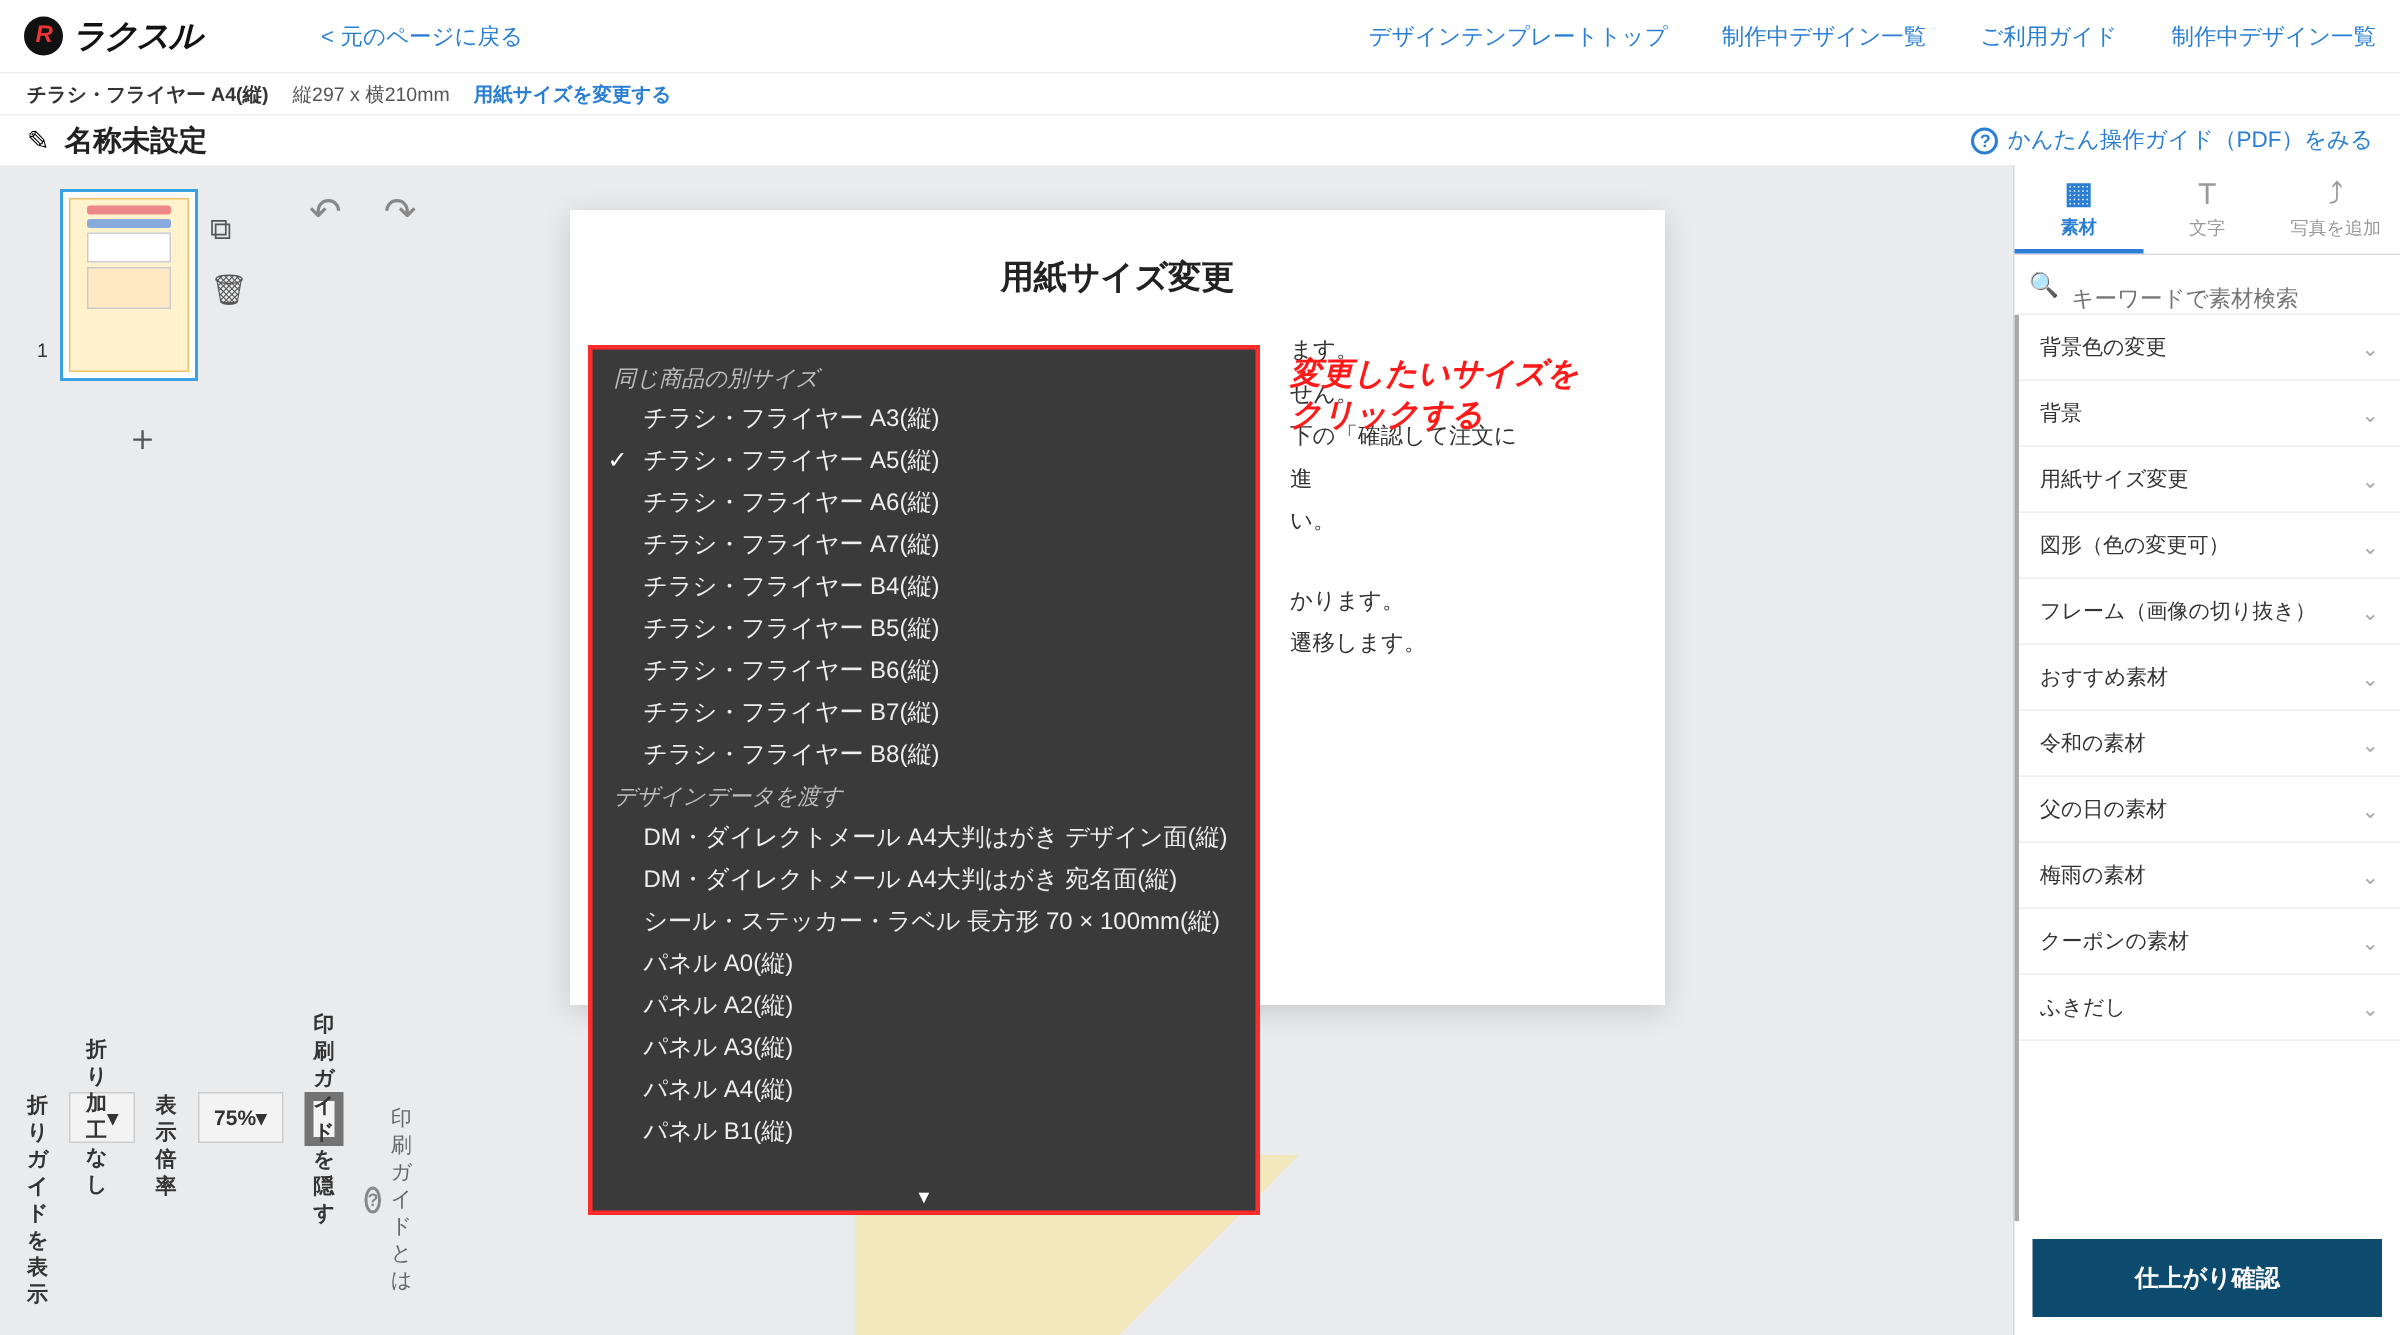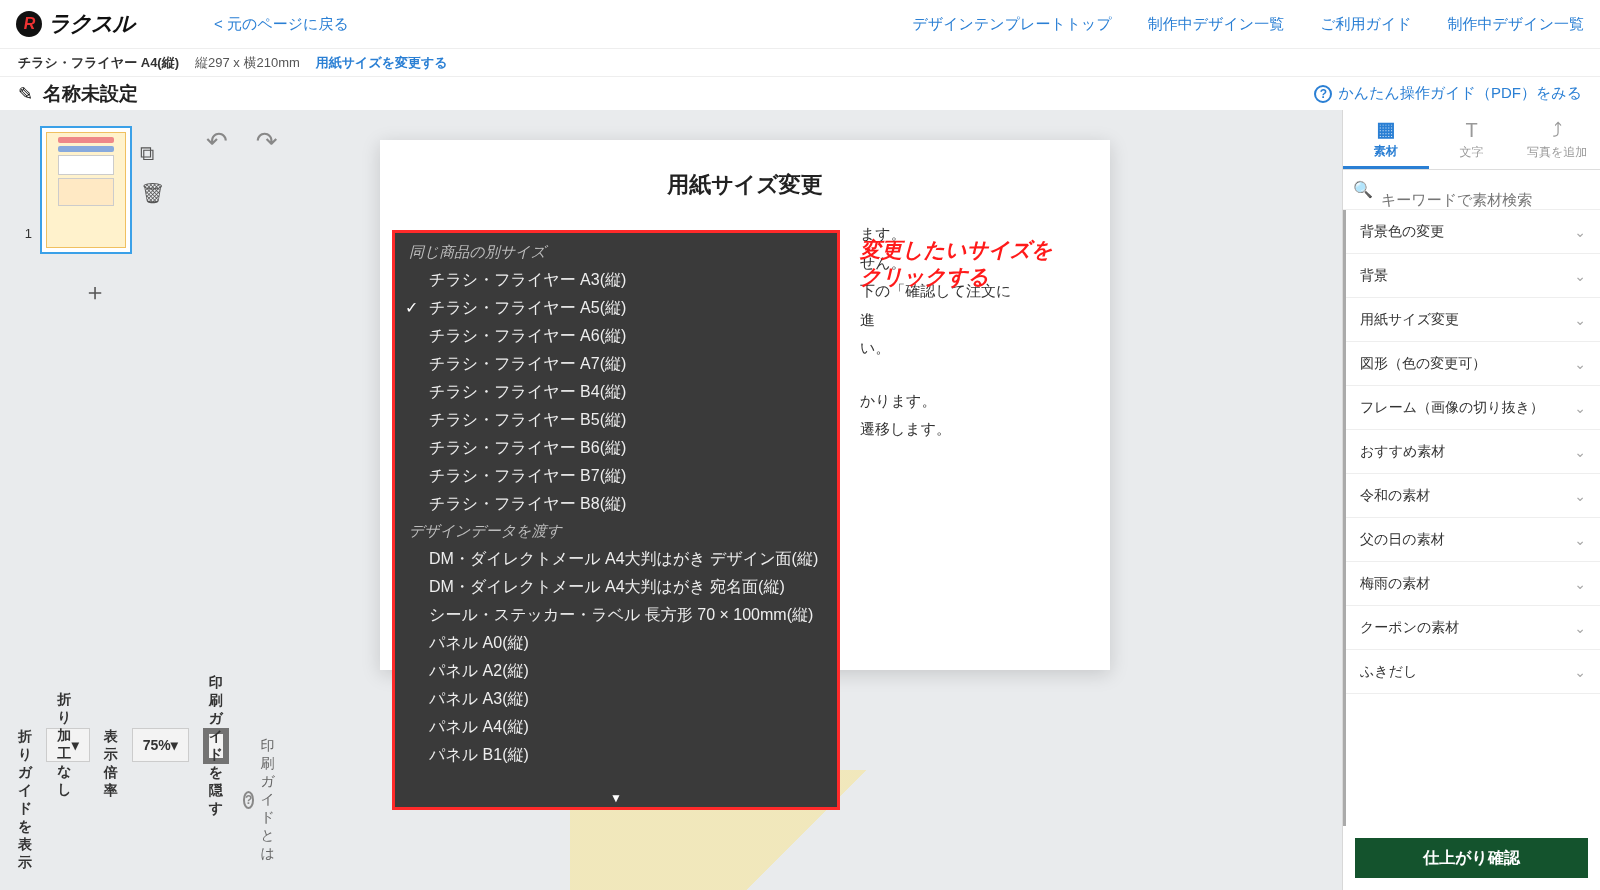--- a/index.html
+++ b/index.html
@@ -58,21 +58,21 @@
 .rightpanel { width: 258px; background: #fff; border-left: 1px solid #d8d8d8; display: flex; flex-direction: column; }
 .rp-tabs { display: flex; height: 60px; border-bottom: 1px solid #ddd; }
 .rp-tab { flex: 1; display: flex; flex-direction: column; align-items: center; justify-content: center; gap: 2px; font-size: 12px; color: #999; cursor: pointer; }
 .rp-tab.active { color: #2a7fd4; border-bottom: 3px solid #2a7fd4; font-weight: 700; }
 .rp-tab .ticon { font-size: 20px; }
 .rp-search { height: 40px; display: flex; align-items: center; padding: 0 10px; gap: 8px; color: #999; border-bottom: 1px solid #eee; }
 .rp-search input { border: none; outline: none; flex: 1; font-size: 15px; background: transparent; color: #333; margin-top: 19px; }
 .rp-list { flex: 1; overflow: auto; border-left: 3px solid #aaa; }
 .rp-item { height: 44px; display: flex; align-items: center; justify-content: space-between; padding: 0 14px; font-size: 14px; color: #333; border-bottom: 1px solid #eee; cursor: pointer; }
 .rp-item .chev { color: #aaa; font-size: 14px; }
-.rp-confirm { height: 40px; background: #14532d; color: #fff; display: flex; align-items: center; justify-content: center; font-size: 16px; font-weight: 700; cursor: pointer; margin: 12px; }
+.rp-confirm { height: 52px; background: #0c4a6e; color: #fff; display: flex; align-items: center; justify-content: center; font-size: 16px; font-weight: 700; cursor: pointer; margin: 12px; }
 
 
 .modal-back { position: absolute; top: 140px; left: 380px; width: 730px; height: 530px; background: #fff; padding: 30px 30px; box-shadow: 0 4px 18px rgba(0,0,0,0.15); }
 .modal-title { text-align: center; font-size: 22px; font-weight: 800; color: #222; margin-bottom: 20px; }
 .modal-text { font-size: 15px; color: #333; line-height: 1.9; padding: 0 60px; }
 
 
 .dd { position: absolute; top: 230px; left: 392px; width: 448px; height: 580px; background: #3a3a3a; border: 3px solid #ff2a2a; overflow: hidden; color: #eee; font-size: 16px; padding: 6px 0; }
 .dd-group { color: #bdbdbd; padding: 4px 14px; font-size: 15px; font-style: italic; }
 .dd-item { padding: 2px 14px 2px 34px; cursor: pointer; white-space: nowrap; line-height: 1.5; position: relative; }

